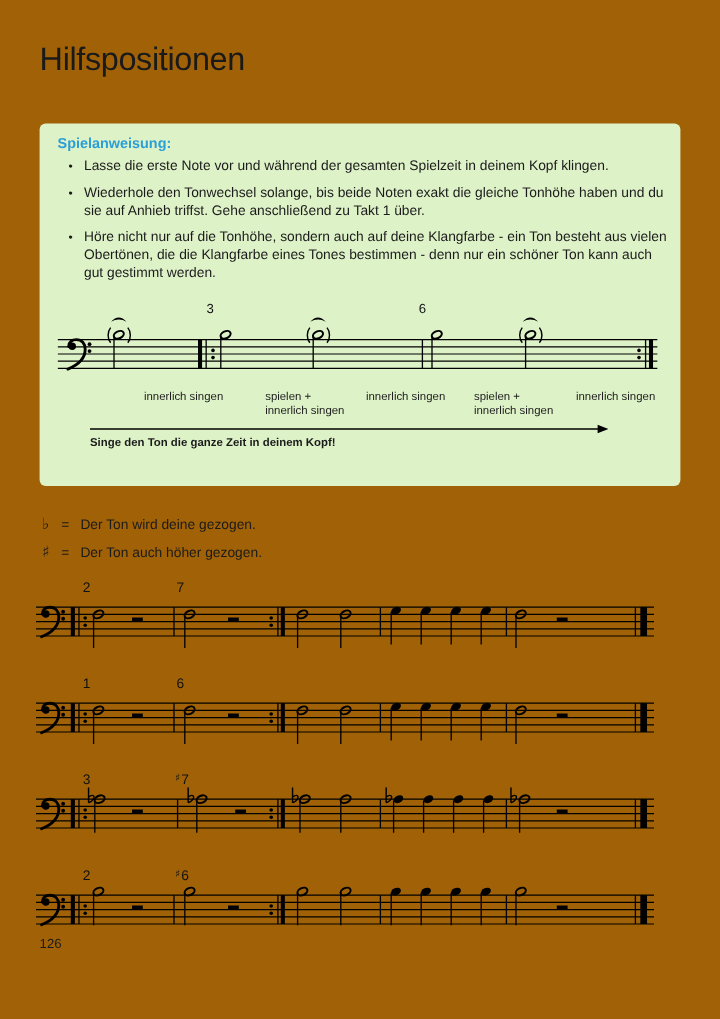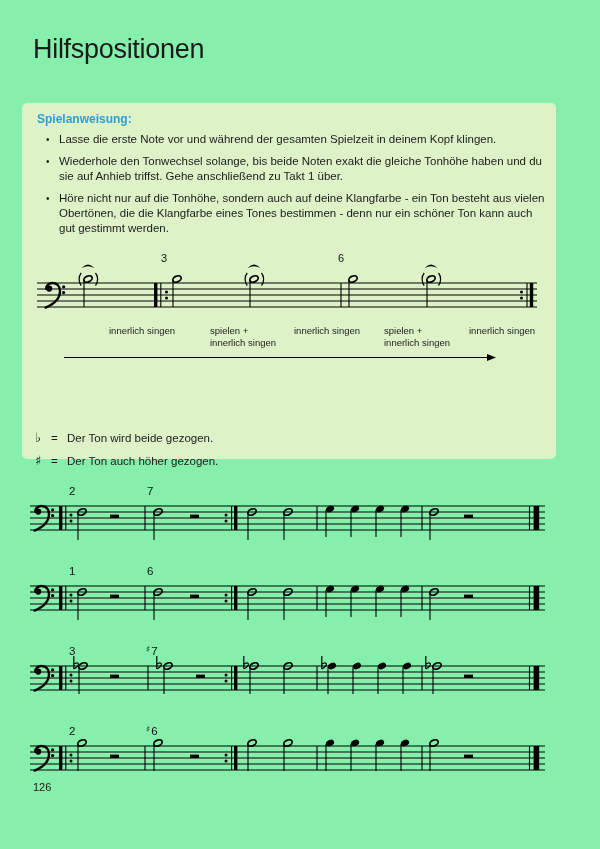--- a/index.html
+++ b/index.html
@@ -1,21 +1,21 @@
 <!DOCTYPE html>
 <html><head>
 <meta charset="utf-8">
 <style>
   html,body{margin:0;padding:0;background:#fff;}
-  .page{position:relative;width:600px;height:849px;background:#86efac;
+  .page{position:relative;width:600px;height:849px;background:#a16207;
         font-family:"Liberation Sans",sans-serif;color:#1b1b1b;overflow:hidden;}
   .title{position:absolute;left:33px;top:34px;font-size:27px;font-weight:400;
          letter-spacing:-0.3px;color:#1a1a1a;}
   
-  .ibox{position:absolute;left:22px;top:103px;width:534px;height:356px;
+  .ibox{position:absolute;left:33px;top:103px;width:534px;height:302px;
         background:#def2c8;border-radius:5px;}
   .ibox-heading{position:absolute;left:15px;top:9px;font-size:12px;font-weight:700;color:#2b9fd6;}
   .bullets{position:absolute;left:24px;top:29px;width:500px;}
   .bullet-row{display:flex;margin-bottom:7px;font-size:11.5px;line-height:15px;}
   .bullet-char{flex:0 0 13px;font-size:10px;line-height:15px;}
   .bullet-text{flex:1;}
   .pos-label{position:absolute;font-size:11px;color:#111;}
   .box-staff{position:absolute;left:15px;top:158px;}
   .ann{position:absolute;top:222px;font-size:9.5px;line-height:11.5px;white-space:nowrap;padding-left:45px;}
   .arrow-wrap{position:absolute;left:42px;top:250px;}
@@ -156,27 +156,28 @@
       </div>
     <div class="ann" style="left:402px">
         <div>innerlich singen</div>
         <div></div>
       </div>
 
     <svg class="arrow-wrap" width="432" height="10">
       <line x1="0" y1="4.5" x2="424" y2="4.5" stroke="#000" stroke-width="1.2"></line>
       <polygon points="432,4.5 423,1 423,8" fill="#000"></polygon>
     </svg>
+    <div class="box-footer">Singe den Ton die ganze Zeit in deinem Kopf!</div>
   </div>
 
   <div class="legend">
     <div class="legend-row">
       <span class="legend-sym">♭</span>
       <span class="legend-eq">=</span>
-      <span>Der Ton wird beide gezogen.</span>
+      <span>Der Ton wird deine gezogen.</span>
     </div>
     <div class="legend-row">
       <span class="legend-sym">♯</span>
       <span class="legend-eq">=</span>
       <span>Der Ton auch höher gezogen.</span>
     </div>
   </div>
 
   <div class="ex ex1">
     <span class="ex-label ex-l1"><span class="acc"></span><span>2</span></span>

